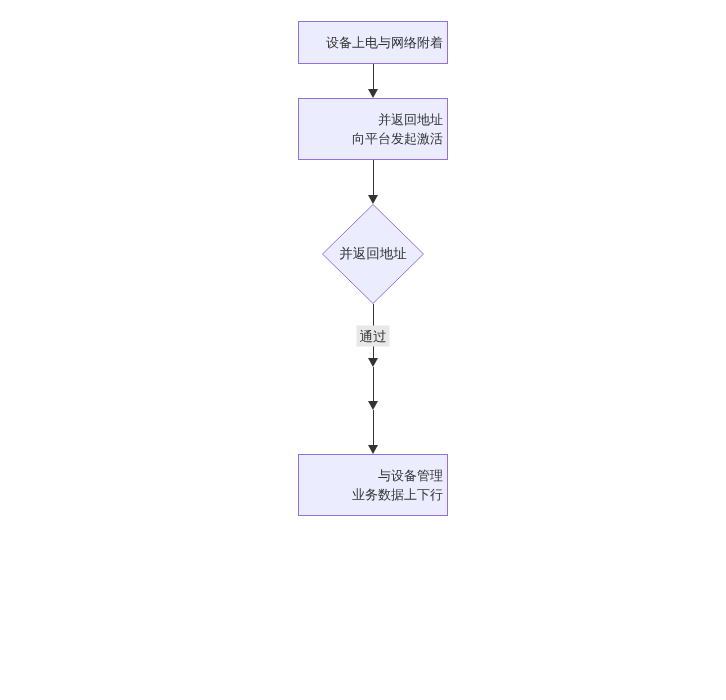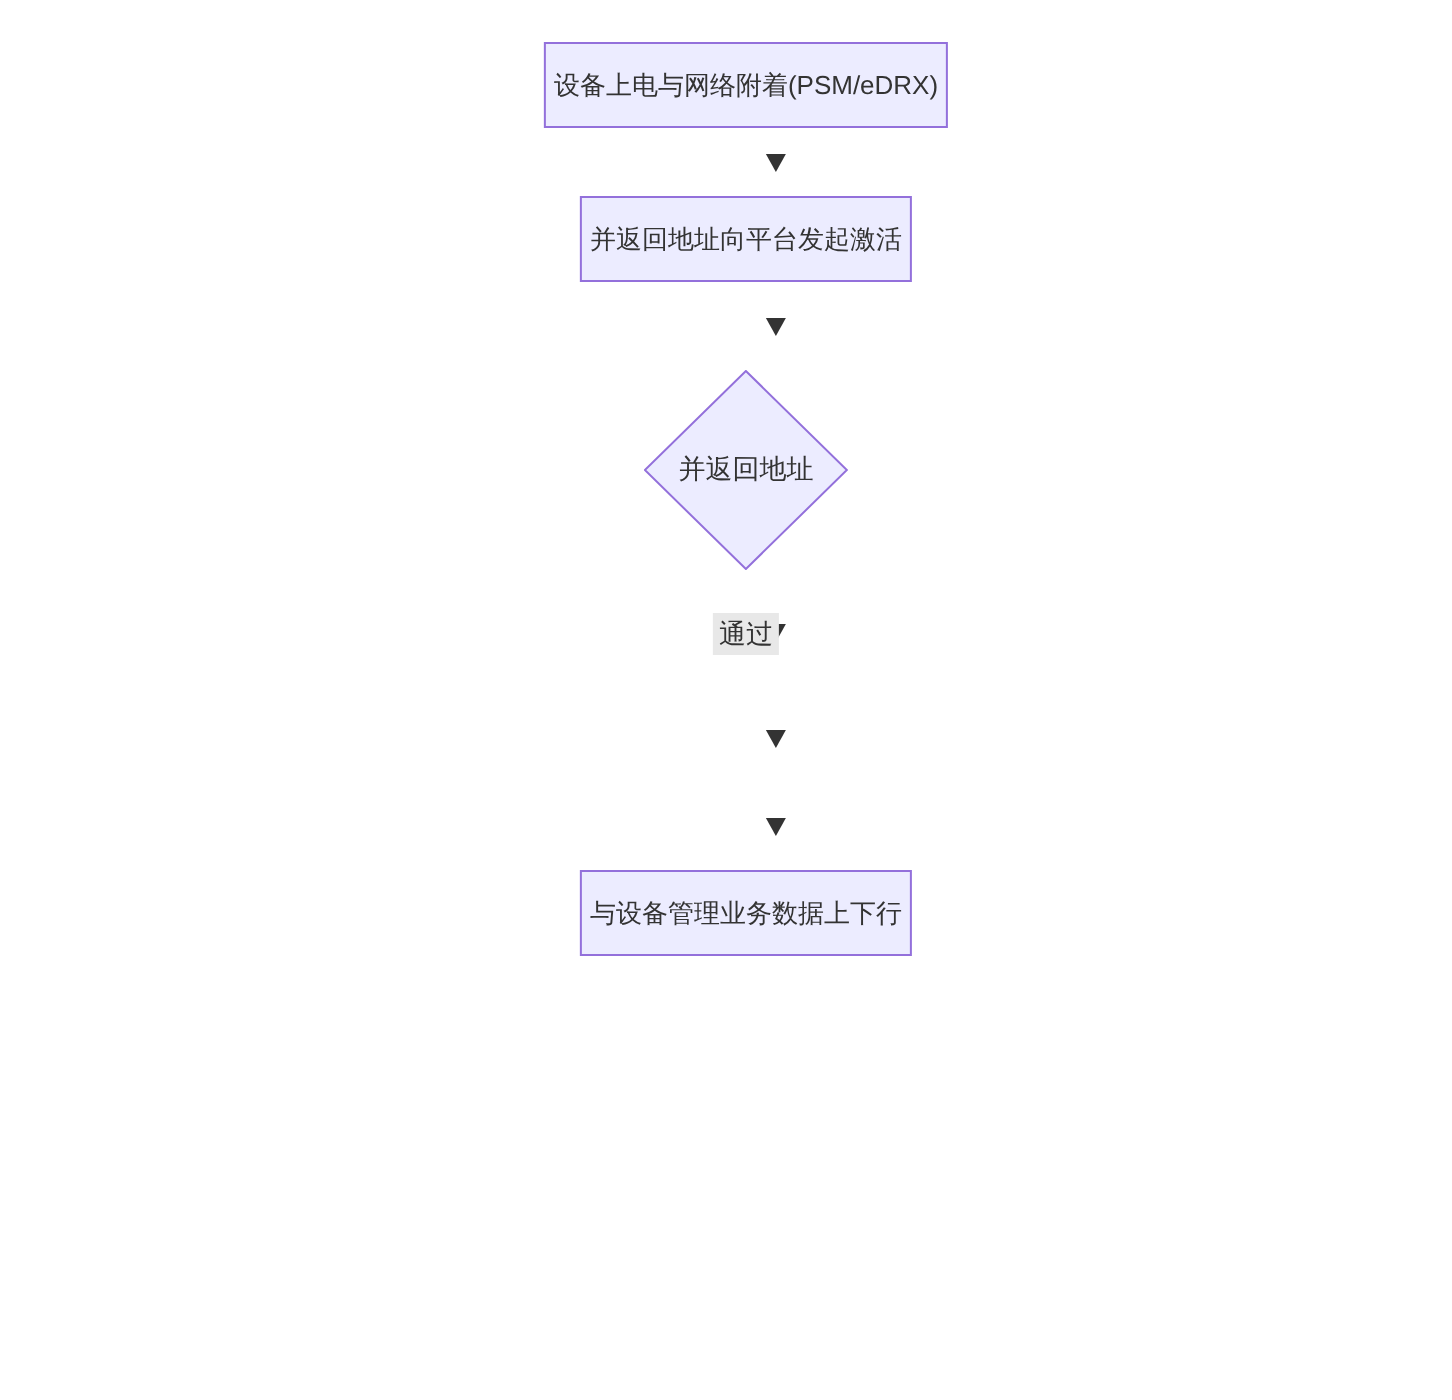--- a/index.html
+++ b/index.html
@@ -32,32 +32,32 @@
     flex-direction:column;
     align-items:center;
   }
   .node{
     box-sizing:border-box;
     background:var(--node-fill,#ECECFF);
     border:1px solid var(--node-border,#9370DB);
     color:var(--text,#333);
     font-size:13px;
     line-height:19px;
-    text-align:center;
+    text-align:right;
     padding:11px 4px;
     min-width:150px;
     display:flex;
-    flex-direction:row;
+    flex-direction:column;
     justify-content:center;
   }
   .node .line{display:block;white-space:nowrap;}
   .arrow{
     position:relative;
     display:flex;
-    flex-direction:row;
+    flex-direction:column;
     align-items:center;
     width:40px;
   }
   .arrow .shaft{
     width:1px;
     flex:1 1 auto;
     background:var(--edge-line,#333);
   }
   .arrow .head{
     width:0;height:0;
@@ -97,21 +97,20 @@
   }
 </style>
 </head>
 <body>
 
 <div class="canvas">
   <div class="flow">
 
     <div class="node">
       <span class="line">设备上电与网络附着</span>
-      <span class="line">(PSM/eDRX)</span>
     </div>
 
     <div class="arrow a34">
       <span class="shaft"></span>
       <span class="head"></span>
     </div>
 
     <div class="node">
       <span class="line">并返回地址</span>
       <span class="line">向平台发起激活</span>

